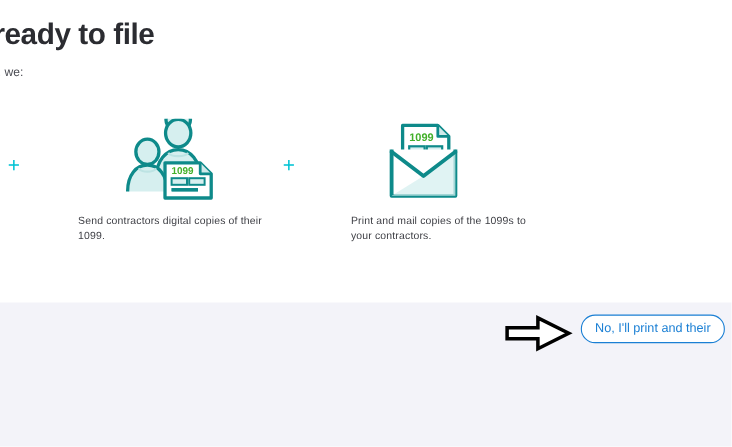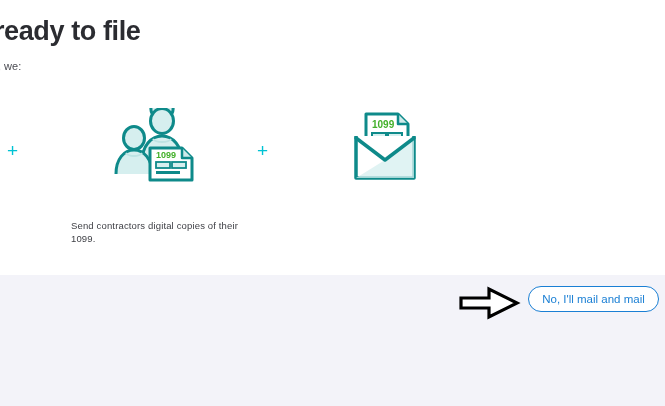--- a/index.html
+++ b/index.html
@@ -78,21 +78,21 @@
   .feature-icon {
     height: 76px;
     display: flex;
     align-items: flex-start;
     justify-content: center;
   }
   .feature-1 .feature-icon { justify-content: center; }
   .feature-2 .feature-icon { justify-content: flex-start; padding-left: 30px; }
 
   .feature-caption {
-    margin-top: 36px;
+    margin-top: 12px;
     font-size: 9.5px;
     line-height: 1.35;
     color: #3d3e44;
     letter-spacing: 0.15px;
   }
   .feature-1 .feature-caption { padding-left: 3px; }
   .feature-2 .feature-caption { padding-left: 1px; }
 
   
   .footer-bar {
@@ -185,25 +185,26 @@
           <rect x="24" y="25" width="14" height="8" fill="#d6efef" stroke="#0e8a8a" stroke-width="2"></rect>
           <rect x="40" y="25" width="14" height="8" fill="#d6efef" stroke="#0e8a8a" stroke-width="2"></rect>
 
           <path d="M8 28 L8 70 L66 70 L66 28" fill="#ffffff" stroke="#0e8a8a" stroke-width="3.5" stroke-linejoin="round"></path>
 
           <path d="M8 70 L66 70 L66 30 L37 52 Z" fill="#d6efef" opacity="0.75"></path>
 
           <path d="M8 30 L37 52 L66 30" fill="none" stroke="#0e8a8a" stroke-width="3.5" stroke-linejoin="round" stroke-linecap="round"></path>
         </svg>
       </div>
+      <div class="feature-caption">Print and mail copies of the 1099s to your contractors.</div>
     </div>
 
   </div>
 
   <div class="footer-bar"></div>
 
-  <button class="print-mail-button">No, I'll mail and mail</button>
+  <button class="print-mail-button">No, I'll print and their</button>
 
   <svg class="annotation-arrow" viewBox="0 0 62 34">
     <path d="M2 12 L30 12 L30 3 L58 17 L30 31 L30 22 L2 22 Z" fill="#ffffff" stroke="#000000" stroke-width="3.2" stroke-linejoin="miter"></path>
   </svg>
 
 </div>
 
 </body></html>

